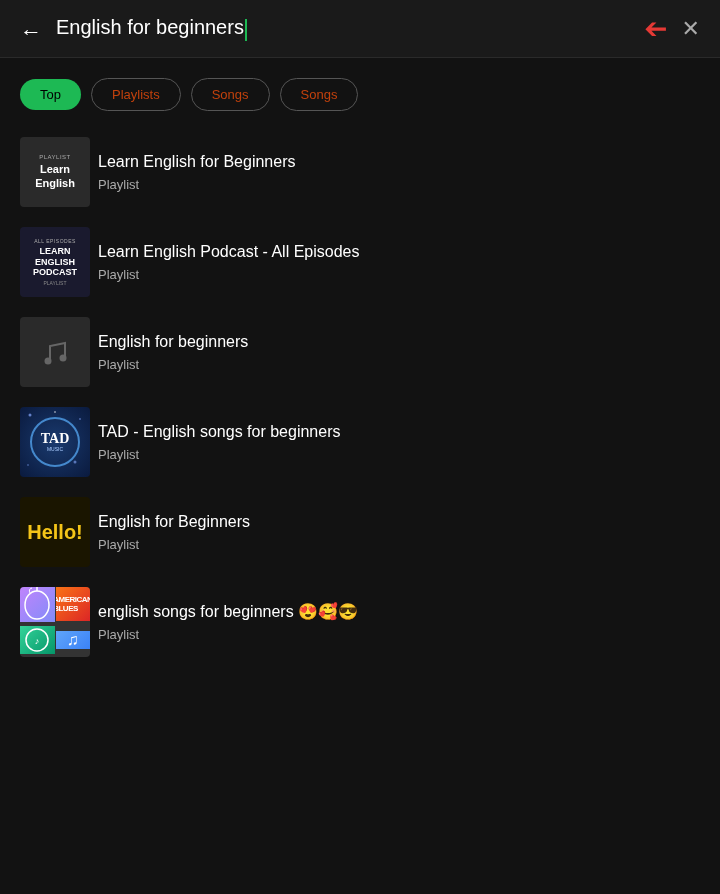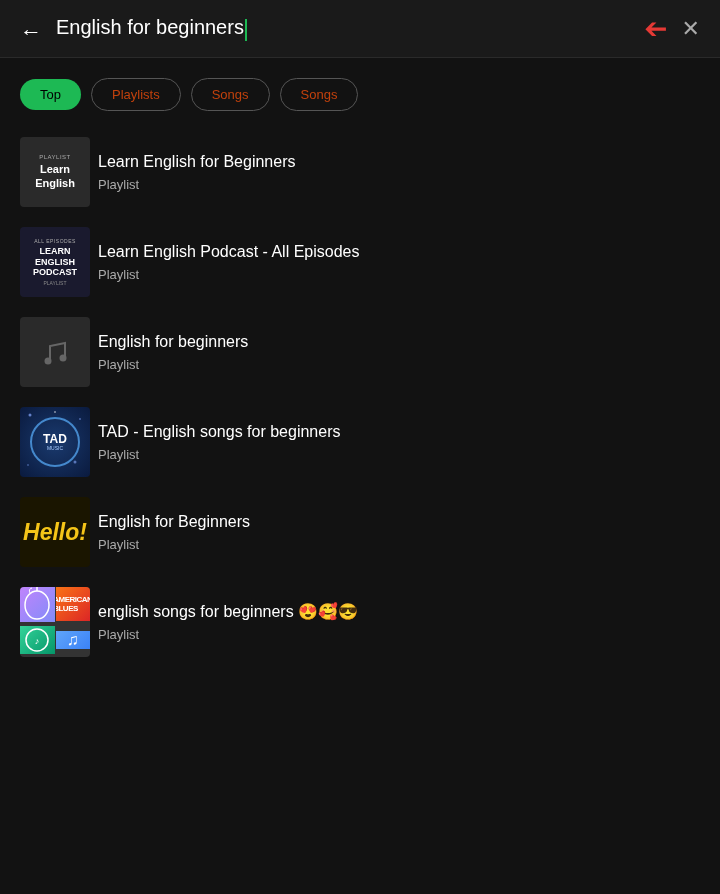--- a/index.html
+++ b/index.html
@@ -164,39 +164,39 @@
       width: 50px;
       height: 50px;
       border-radius: 50%;
       border: 2px solid #4488cc;
       display: flex;
       align-items: center;
       justify-content: center;
       flex-direction: column;
     }
     .tad-text {
-      font-size: 12px;
+      font-size: 14px;
       font-weight: 900;
       color: #ffffff;
       line-height: 1;
+      font-family: Liberation Serif, serif;
     }
     .tad-sub {
       font-size: 5px;
       color: #aaccff;
     }
 
     
     .thumb-hello {
       background-color: #2a2200;
     }
     .hello-text {
-      font-size: 23px;
+      font-size: 20px;
       font-weight: 900;
       color: #f5c518;
-      font-style: italic;
     }
 
     
     .thumb-collage {
       display: grid;
       grid-template-columns: 1fr 1fr;
       grid-template-rows: 1fr 1fr;
       gap: 1px;
       background: #333;
     }

